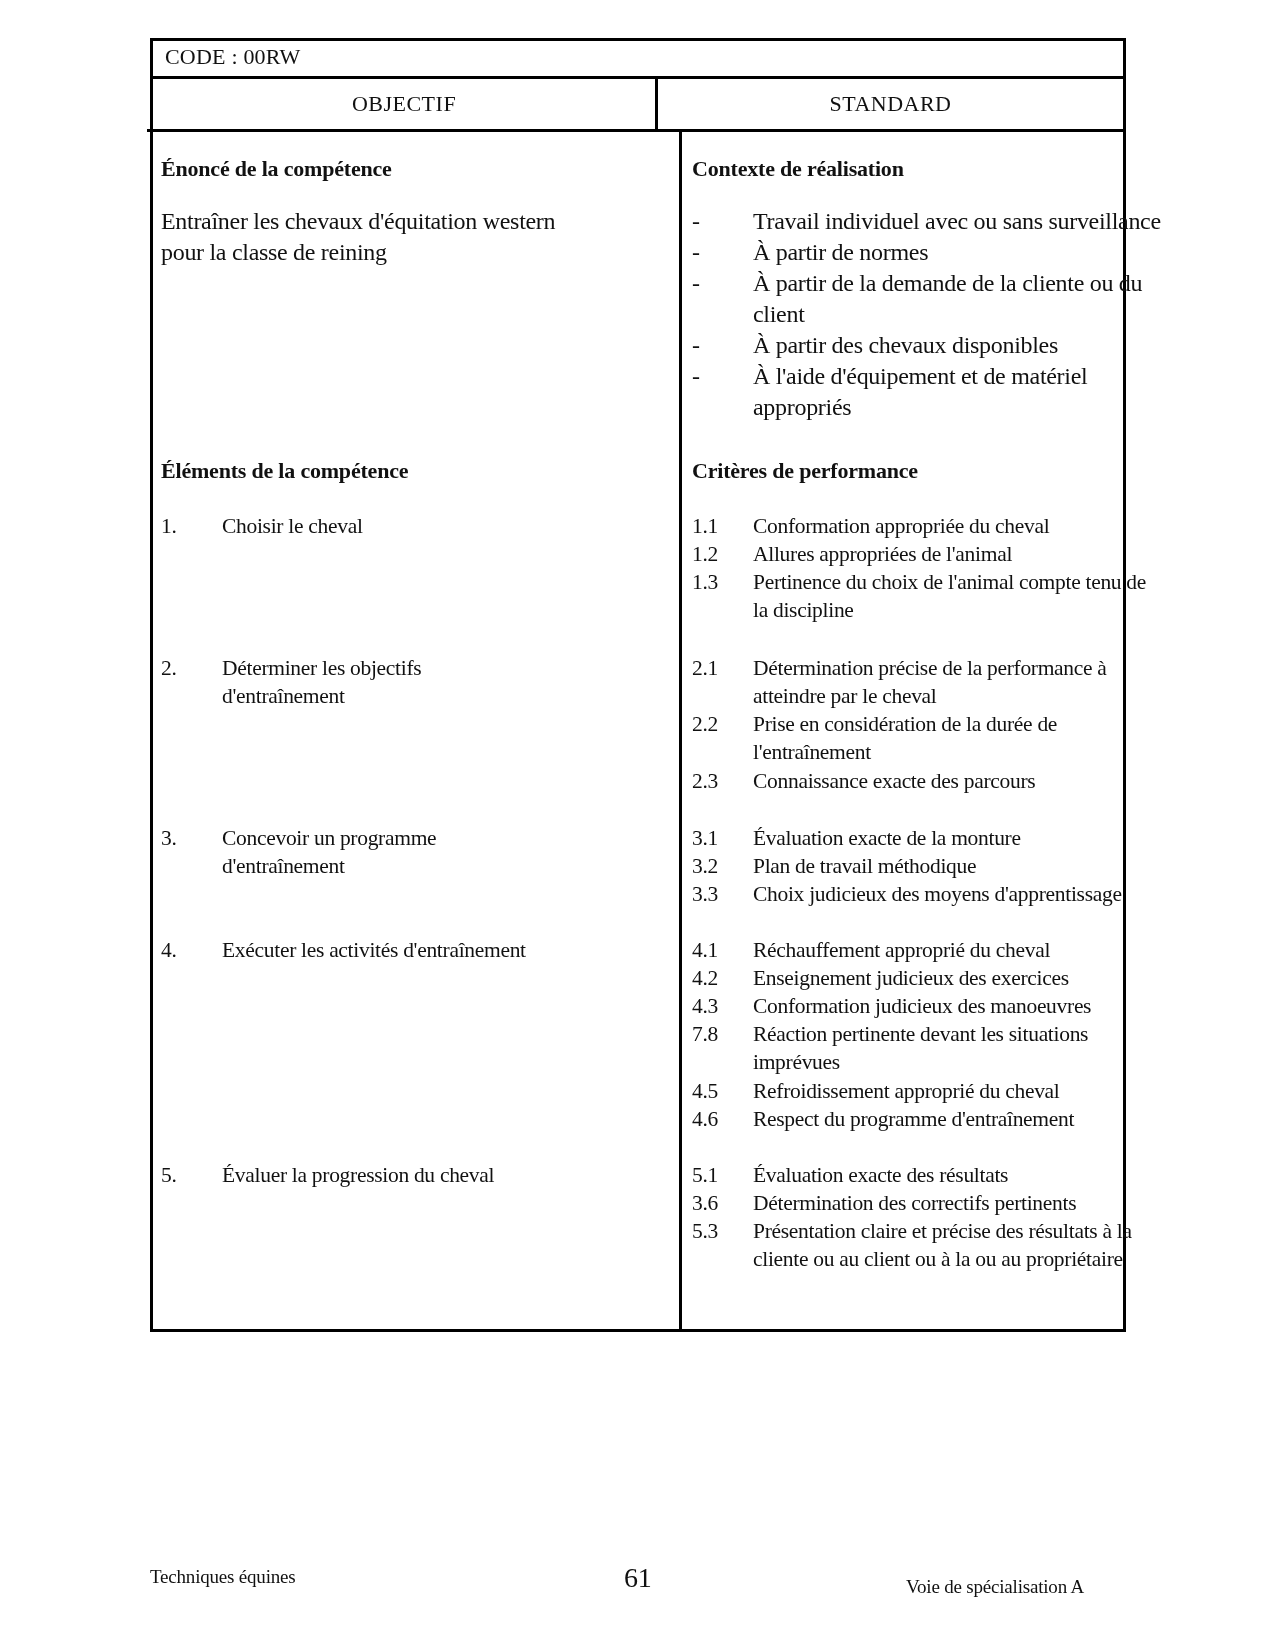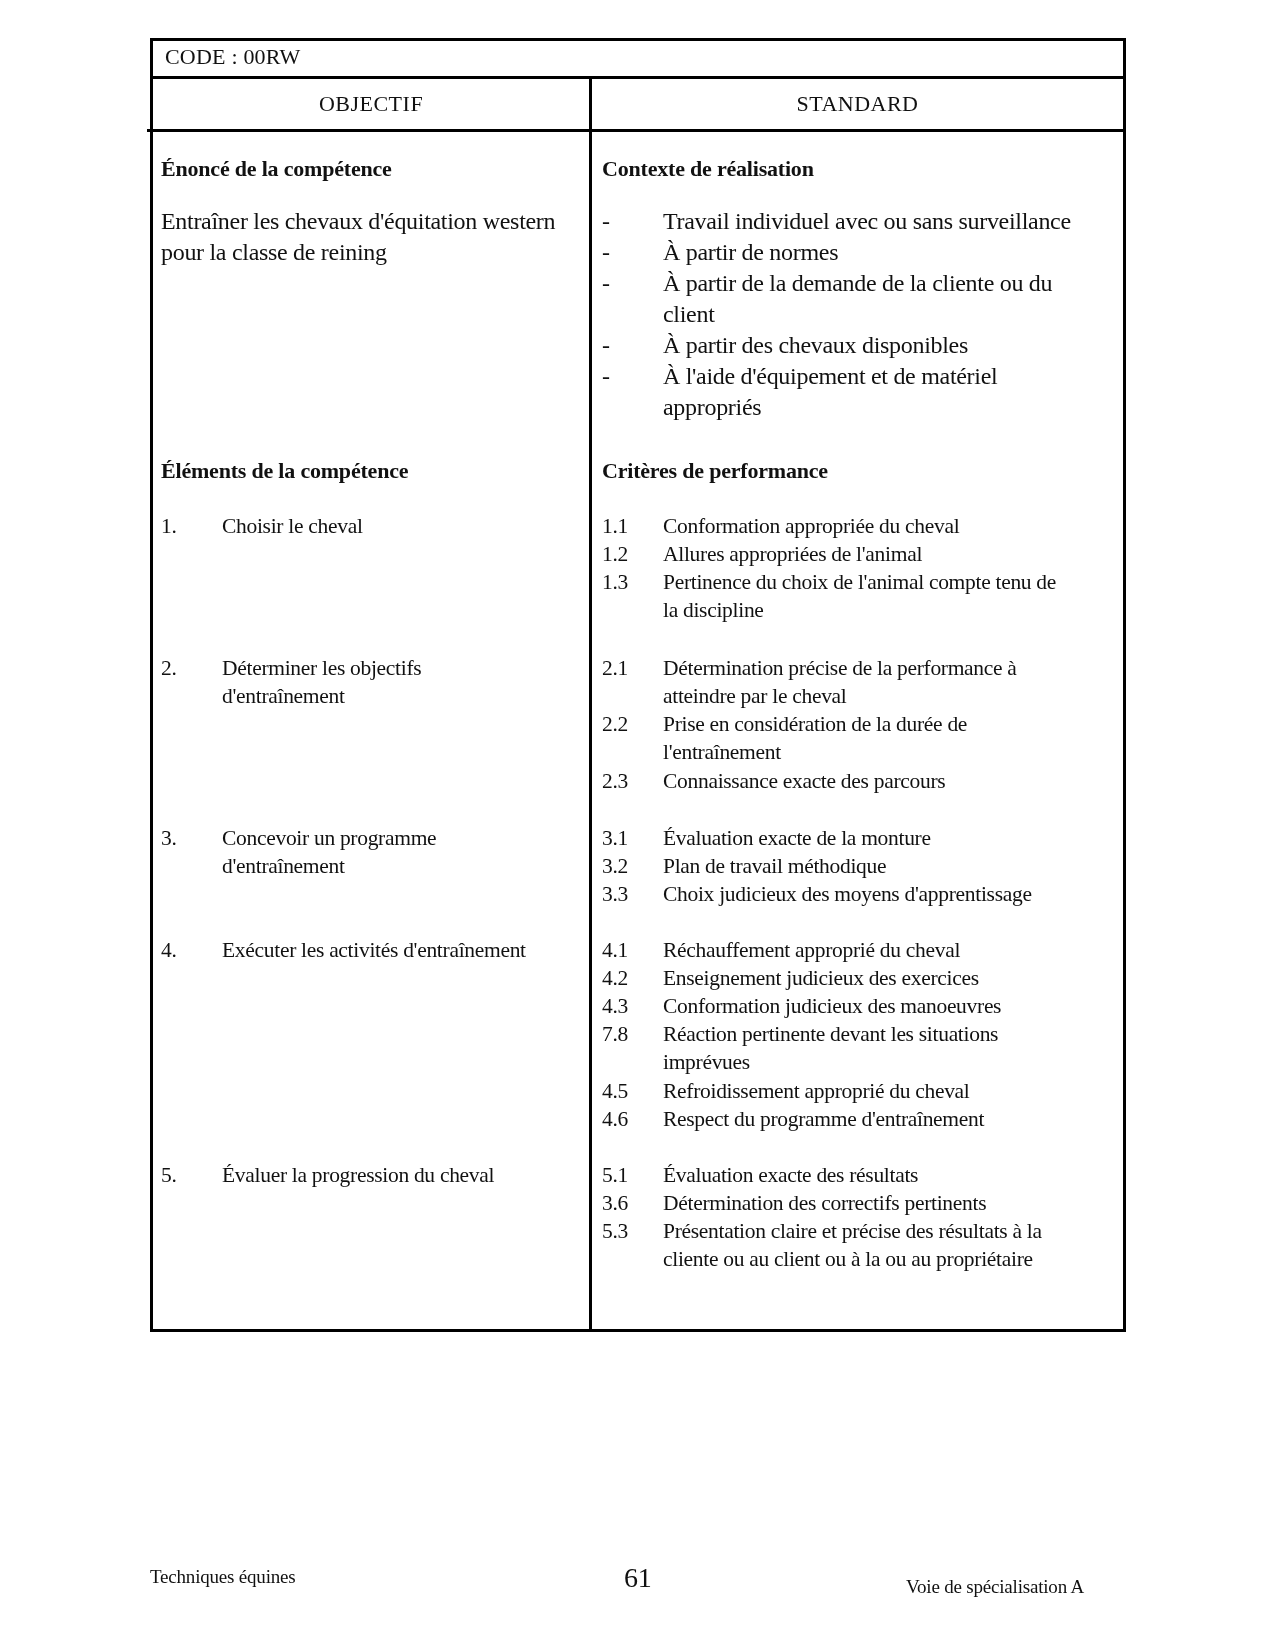--- a/index.html
+++ b/index.html
@@ -7,25 +7,25 @@
          font-family: "Liberation Serif", "DejaVu Serif", serif; color: #111; }
   .table { position: absolute; left: 150px; top: 38px; width: 976px; height: 1294px;
            border: 3px solid #000; box-sizing: border-box; padding-left: 16px; }
   .code-row { position: absolute; left: 0; top: 0; right: 0; height: 38px;
               border-bottom: 3px solid #000; box-sizing: border-box;
               font-size: 22px; padding-left: 12px; line-height: 32px; letter-spacing: 0.2px; }
   .head-row { position: absolute; left: 0; top: 38px; right: 0; height: 53px;
               border-bottom: 3px solid #000; box-sizing: border-box; display: flex; }
   .head-cell { display: flex; align-items: center; justify-content: center;
                font-size: 22px; letter-spacing: 0.5px; }
-  .head-left { width: 439px; border-right: 3px solid #000; box-sizing: border-box; }
+  .head-left { width: 505px; border-right: 3px solid #000; box-sizing: border-box; }
   .head-right { flex: 1; }
   .stub { position: absolute; left: -6px; top: 88px; width: 6px; height: 3px; background:#000; }
   .body-row { position: absolute; left: 0; top: 91px; right: 0; bottom: 0; display: flex; }
-  .col-left { width: 439px; border-right: 3px solid #000; box-sizing: border-box; position: relative; }
+  .col-left { width: 529px; border-right: 3px solid #000; box-sizing: border-box; position: relative; }
   .col-right { flex: 1; position: relative; }
   .abs { position: absolute; }
   .heading { font-weight: bold; font-size: 22px; letter-spacing: -0.2px; }
   .txt { font-size: 24px; line-height: 31px; letter-spacing: -0.3px; }
   .item { position: absolute; font-size: 21.5px; line-height: 28px; letter-spacing: -0.3px; }
   .num { position: absolute; left: 0; top: 0; }
   .lbl { position: absolute; left: 61px; top: 0; width: 440px; }
   .lbl-l { position: absolute; left: 61px; top: 0; width: 360px; }
   .footer { position: absolute; top: 1566px; font-size: 19px; letter-spacing: -0.2px; }
   .pnum { font-size: 28px; top: 1562px; }

